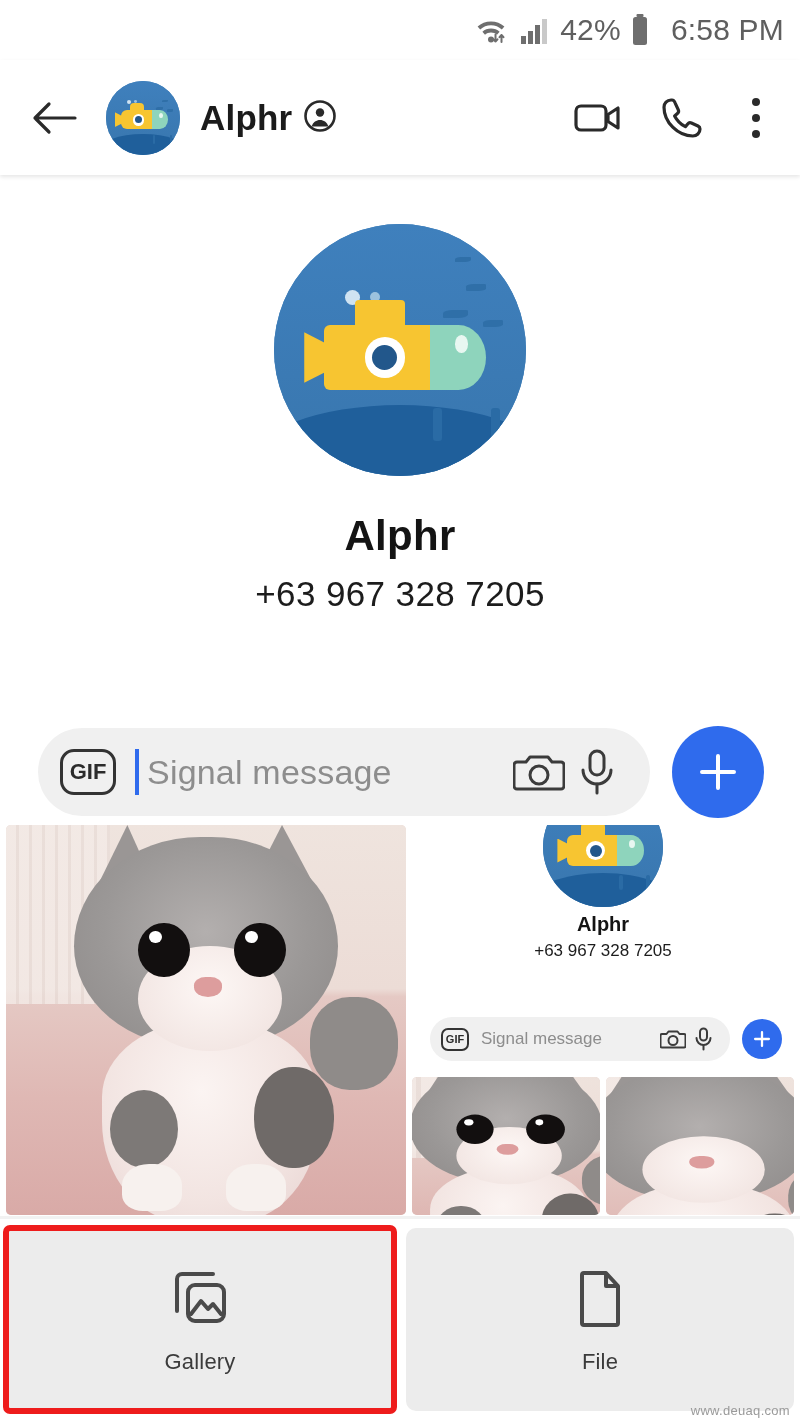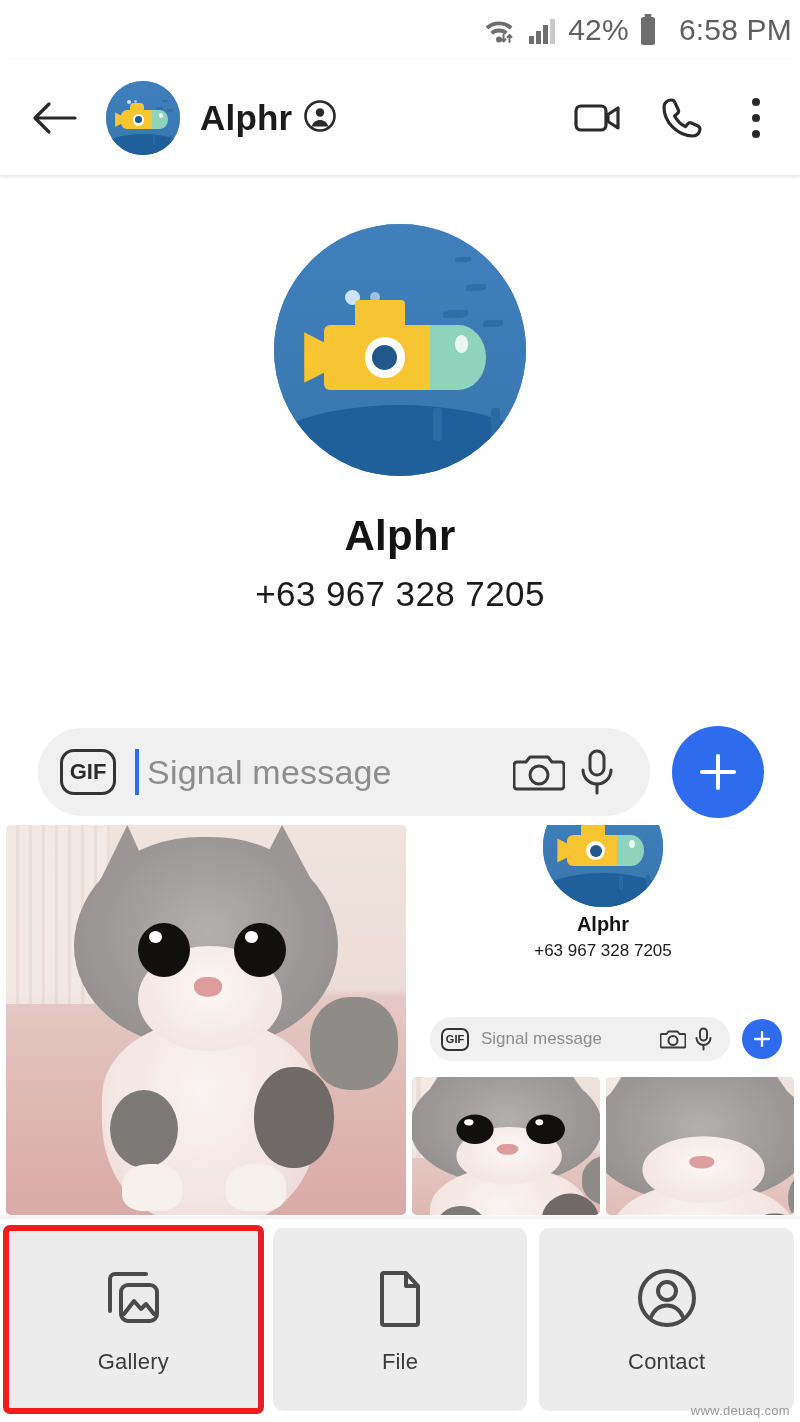--- a/index.html
+++ b/index.html
@@ -8,21 +8,21 @@
     background: #ffffff;
     font-family: "Liberation Sans", sans-serif;
     overflow: hidden;
   }
   .phone { position: relative; width: 800px; height: 1422px; background: #fff; }
 
   
   .statusbar {
     position: absolute; top: 0; left: 0; width: 800px; height: 60px;
     display: flex; align-items: center; justify-content: flex-end;
-    padding-right: 8px; gap: 9px;
+    padding-right: 16px; gap: 9px;
     background: #ffffff;
   }
   .sb-item { display: flex; align-items: center; color: #6e6e6e; }
   .sb-text { font-size: 30px; color: #5f5f5f; letter-spacing: .2px; }
   .sb-time { font-size: 30px; color: #5f5f5f; letter-spacing: .2px; margin-left: 12px; }
 
   
   .toolbar {
     position: absolute; top: 60px; left: 0; width: 800px; height: 115px;
     display: flex; align-items: center; background: #ffffff;
@@ -504,28 +504,18 @@
       <div class="attach-tile">
         <span>
           <svg width="66" height="66" viewBox="0 0 66 66">
             <path d="M17 8h22l12 13v37a2 2 0 0 1-2 2H17a2 2 0 0 1-2-2V10a2 2 0 0 1 2-2z" fill="none" stroke="#4a4a4a" stroke-width="4" stroke-linejoin="round"></path>
             <path d="M39 8v13h12" fill="none" stroke="#4a4a4a" stroke-width="4" stroke-linejoin="round"></path>
           </svg>
         </span>
         <span class="attach-label">File</span>
       </div>
 
-      <div class="attach-tile">
-        <span>
-          <svg width="66" height="66" viewBox="0 0 66 66">
-            <circle cx="33" cy="33" r="27" fill="none" stroke="#4a4a4a" stroke-width="4"></circle>
-            <circle cx="33" cy="26" r="9" fill="none" stroke="#4a4a4a" stroke-width="4"></circle>
-            <path d="M17 52c3.6-8 9.6-11.5 16-11.5S45.4 44 49 52" fill="none" stroke="#4a4a4a" stroke-width="4" stroke-linecap="round"></path>
-          </svg>
-        </span>
-        <span class="attach-label">Contact</span>
-      </div>
 
     </div>
     <div class="watermark">www.deuaq.com</div>
   </div>
 
 </div>
 
 </body></html>

